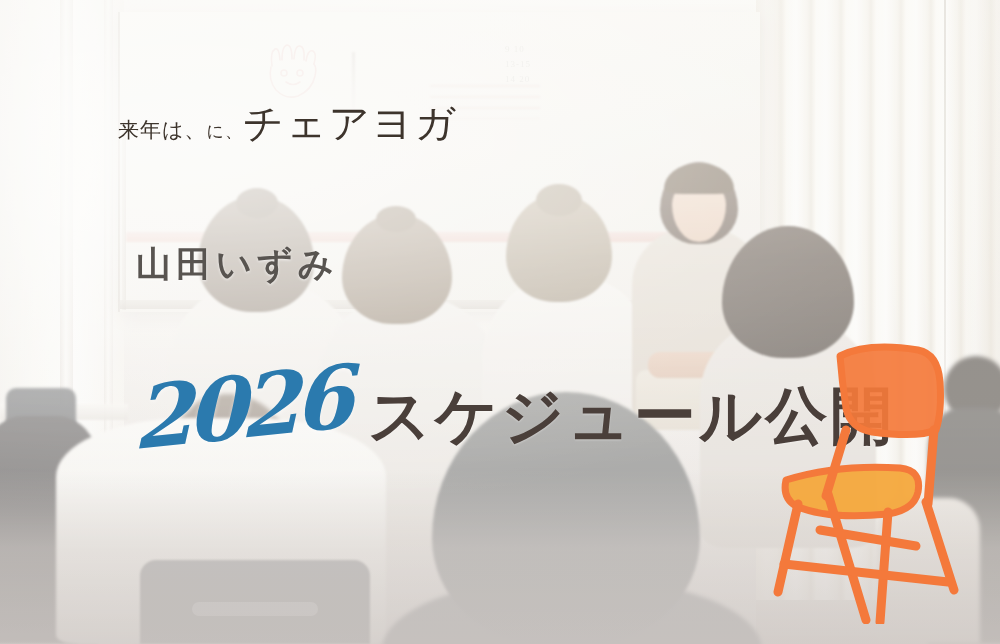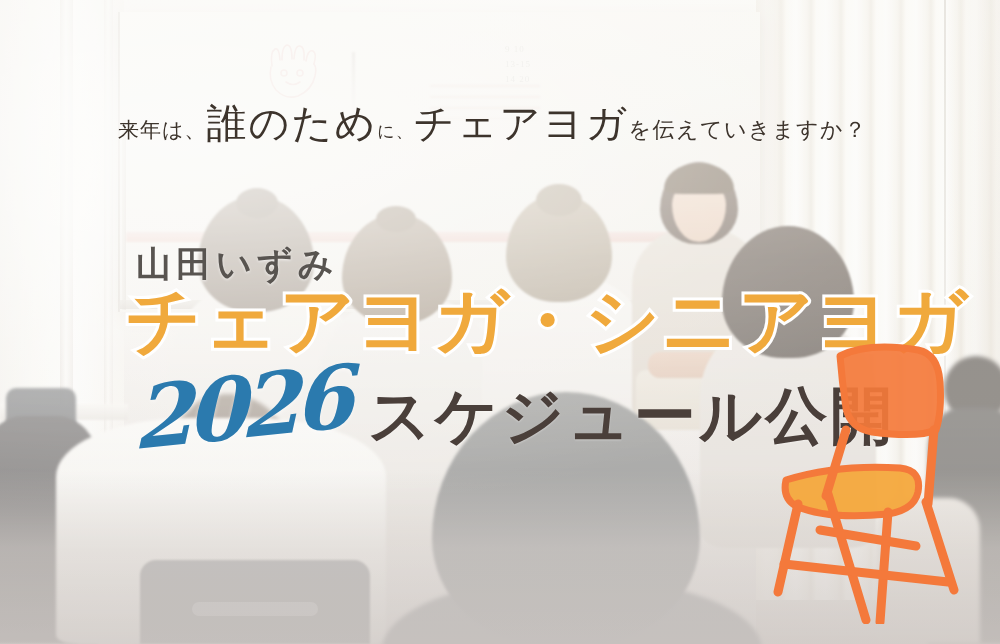--- a/index.html
+++ b/index.html
@@ -409,28 +409,25 @@
     <div class="pH"></div>
     <div class="pI"></div>
 
     <div class="floor"></div>
     <div class="haze"></div>
     <div class="veil"></div>
   </div>
 
   <div class="board-line">
     <span class="bl-sm">来年は、</span>
-    <span class="bl-lg">誰のため</span>
     <span class="bl-md">に、</span>
     <span class="bl-lg">チェアヨガ</span>
-    <span class="bl-tail">を伝えていきますか？</span>
   </div>
 
   <div class="name">山田いずみ</div>
-  <div class="headline">チェアヨガ・シニアヨガ</div>
   <div class="year">2026</div>
   <div class="subline">スケジュール公開</div>
 
   <svg class="chair-art" viewBox="0 0 200 290">
     <g fill="none" stroke="#F4793B" stroke-width="9" stroke-linecap="round" stroke-linejoin="round">
 
       <path d="M72 22 Q100 8 150 16 Q170 20 172 48 Q174 78 168 96 Q150 104 104 98 Q82 94 78 74 Q74 48 72 22 Z" fill="#F4793B" fill-opacity=".92" stroke-width="7"></path>
 
       <path d="M18 146 Q70 130 132 134 Q154 136 150 158 Q146 176 120 180 Q60 186 28 172 Q14 164 18 146 Z" fill="#F4A83C" fill-opacity=".95" stroke="#F4793B" stroke-width="7"></path>
 

